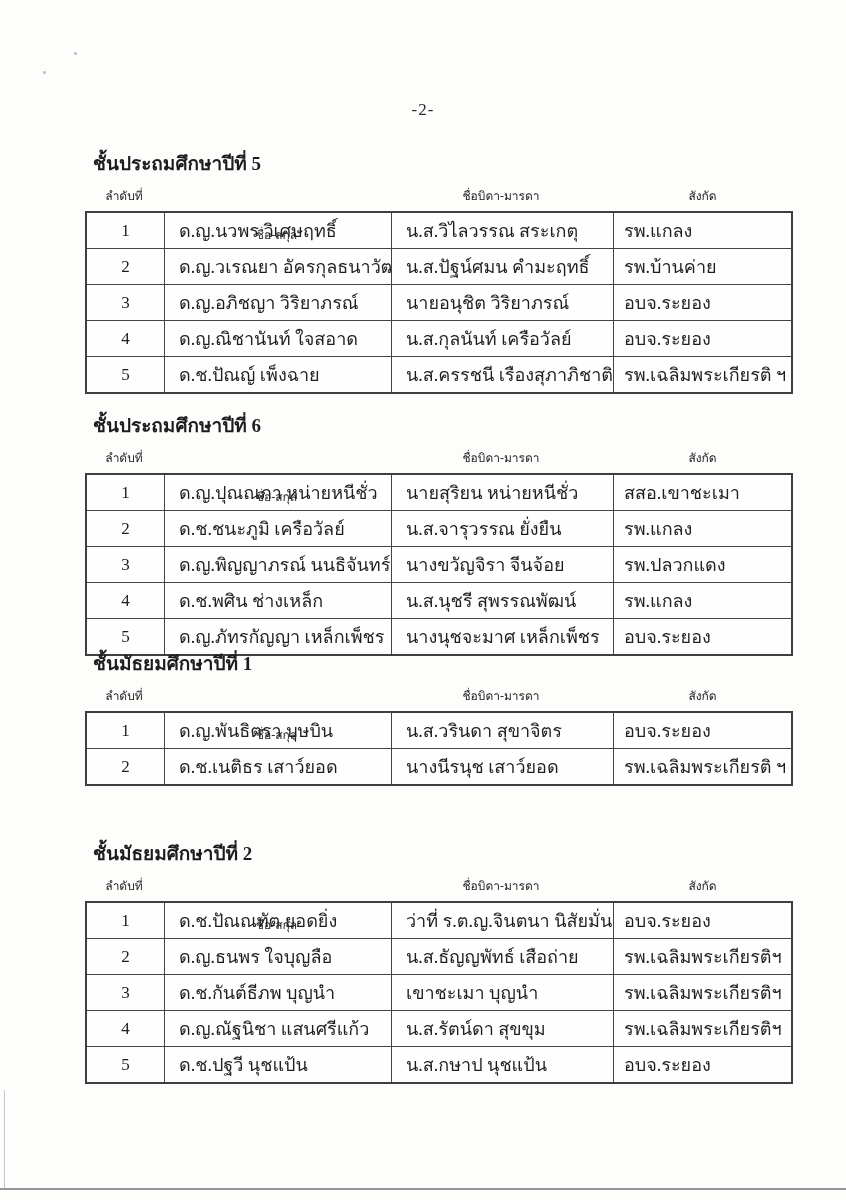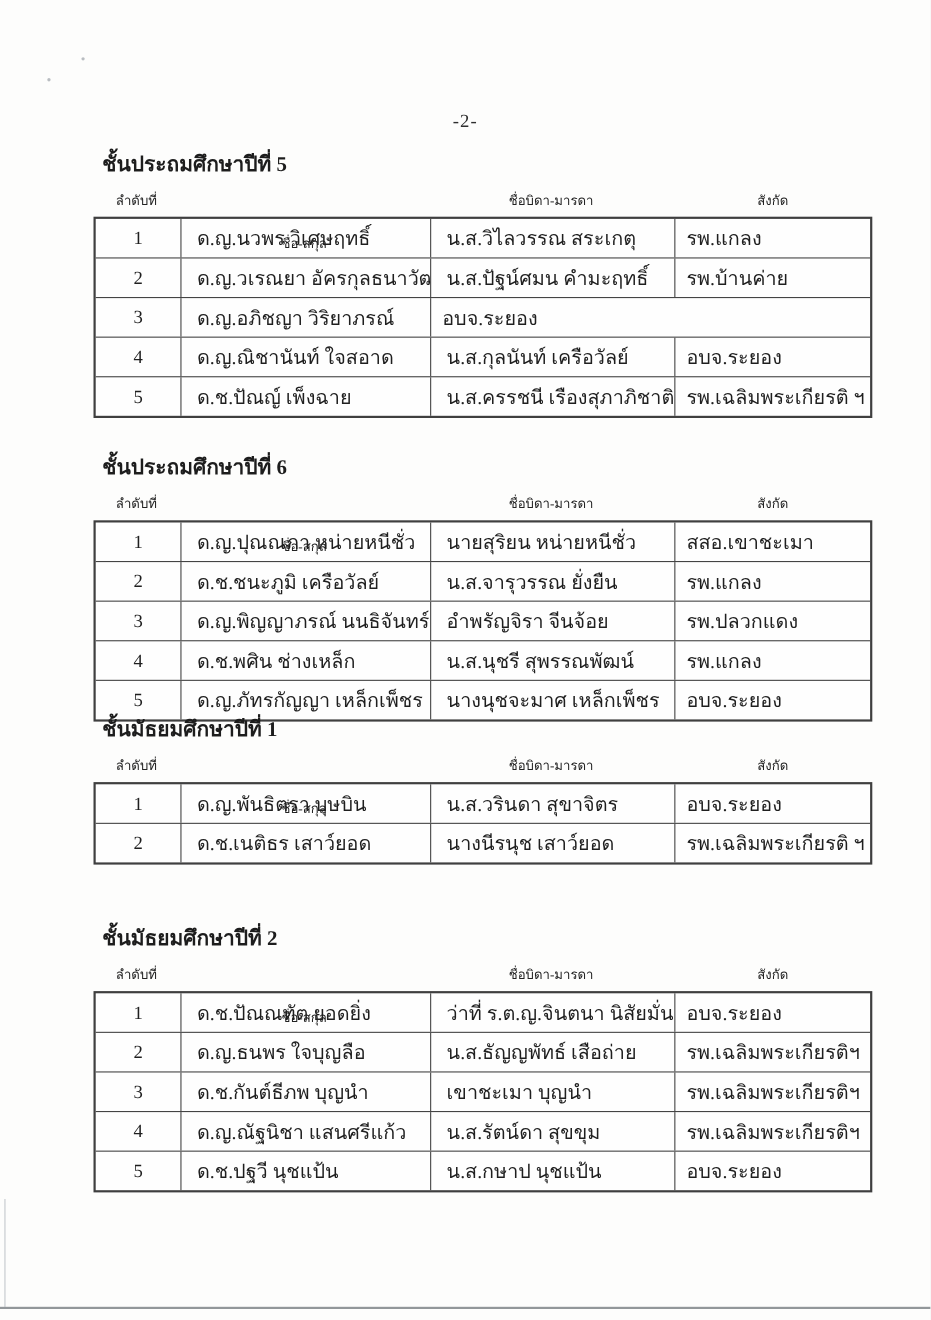--- a/index.html
+++ b/index.html
@@ -75,21 +75,21 @@
   .speck-1{left:74px;top:52px;}
   .speck-2{left:43px;top:71px;}
 </style>
 </head>
 <body>
 
 <div class="page">
 
   <div class="page-number">-2-</div>
 
-  <div class="section" style="top:136px">
+  <div class="section" style="top:150px">
     <div class="section-title">ชั้นประถมศึกษาปีที่ 5</div>
     <div class="thead">
         <div class="hcell h-no">ลำดับที่</div>
         <div class="hcell h-name">ชื่อ-สกุล</div>
         <div class="hcell h-parent">ชื่อบิดา-มารดา</div>
         <div class="hcell h-org">สังกัด</div>
       </div>
     <div class="tgrid">
         <div class="trow">
           <div class="cell c-no">1</div>
@@ -99,20 +99,21 @@
         </div>
         <div class="trow">
           <div class="cell c-no">2</div>
           <div class="cell c-name">ด.ญ.วเรณยา อัครกุลธนาวัฒน์</div>
           <div class="cell c-parent">น.ส.ปัฐน์ศมน คำมะฤทธิ์</div>
           <div class="cell c-org">รพ.บ้านค่าย</div>
         </div>
         <div class="trow">
           <div class="cell c-no">3</div>
           <div class="cell c-name">ด.ญ.อภิชญา วิริยาภรณ์</div>
+          <div class="cell c-parent">นายอนุชิต วิริยาภรณ์</div>
           <div class="cell c-org">อบจ.ระยอง</div>
         </div>
         <div class="trow">
           <div class="cell c-no">4</div>
           <div class="cell c-name">ด.ญ.ณิชานันท์ ใจสอาด</div>
           <div class="cell c-parent">น.ส.กุลนันท์ เครือวัลย์</div>
           <div class="cell c-org">อบจ.ระยอง</div>
         </div>
         <div class="trow">
           <div class="cell c-no">5</div>
@@ -140,21 +141,21 @@
         </div>
         <div class="trow">
           <div class="cell c-no">2</div>
           <div class="cell c-name">ด.ช.ชนะภูมิ เครือวัลย์</div>
           <div class="cell c-parent">น.ส.จารุวรรณ ยั่งยืน</div>
           <div class="cell c-org">รพ.แกลง</div>
         </div>
         <div class="trow">
           <div class="cell c-no">3</div>
           <div class="cell c-name">ด.ญ.พิญญาภรณ์ นนธิจันทร์</div>
-          <div class="cell c-parent">อำพรัญจิรา จีนจ้อย</div>
+          <div class="cell c-parent">นางขวัญจิรา จีนจ้อย</div>
           <div class="cell c-org">รพ.ปลวกแดง</div>
         </div>
         <div class="trow">
           <div class="cell c-no">4</div>
           <div class="cell c-name">ด.ช.พศิน ช่างเหล็ก</div>
           <div class="cell c-parent">น.ส.นุชรี สุพรรณพัฒน์</div>
           <div class="cell c-org">รพ.แกลง</div>
         </div>
         <div class="trow">
           <div class="cell c-no">5</div>

